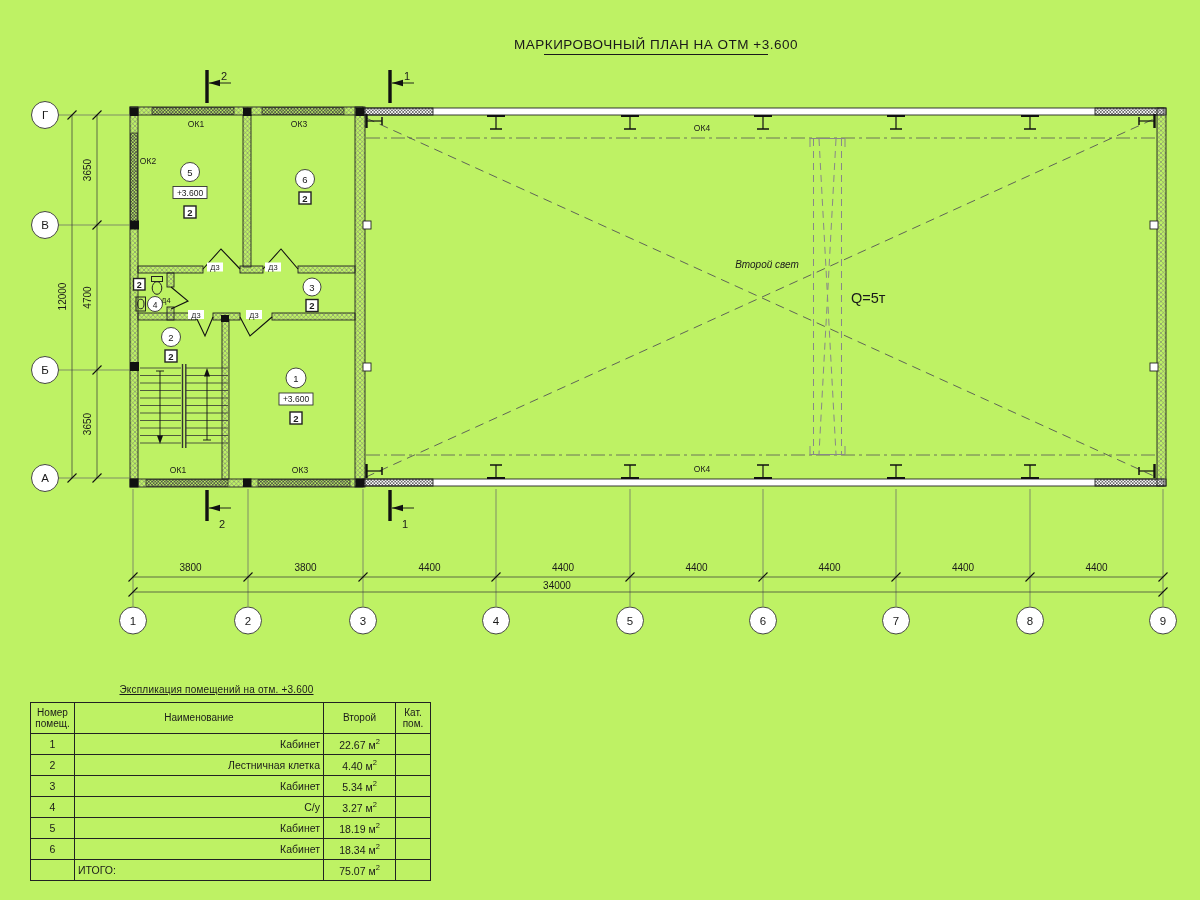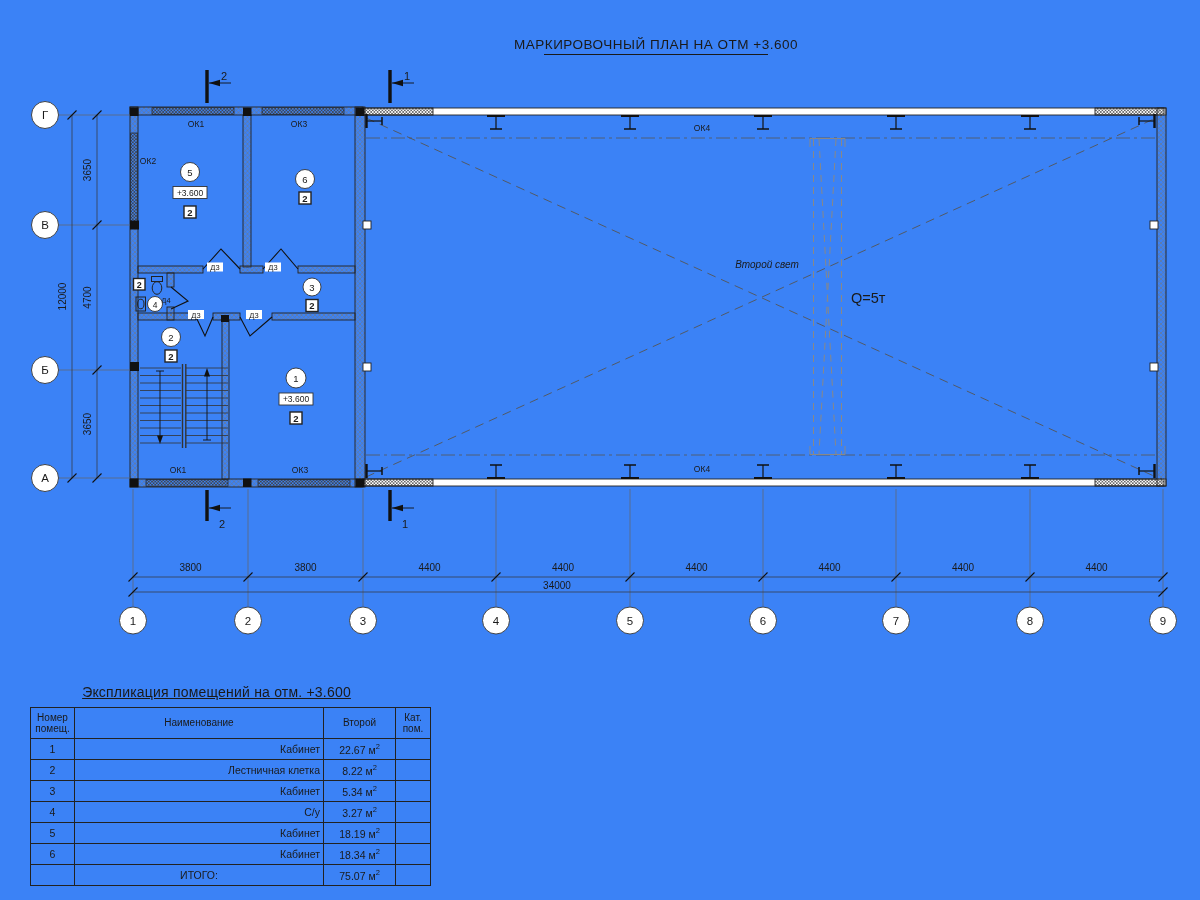--- a/index.html
+++ b/index.html
@@ -1,31 +1,31 @@
 <!DOCTYPE html>
 <html><head>
 <meta charset="utf-8">
 <style>
   html,body{margin:0;padding:0;background:#fff;}
   body{font-family:"Liberation Sans", sans-serif;color:#1a1a1a;}
-  .sheet{position:relative;width:1200px;height:900px;background:#3b82f6;overflow:hidden;}
+  .sheet{position:relative;width:1200px;height:900px;background:#bef264;overflow:hidden;}
   .plan-svg{position:absolute;left:0;top:0;font-family:"Liberation Sans", sans-serif;}
   text{fill:#1a1a1a;}
   .table-block{position:absolute;left:30px;top:684px;width:373px;}
-  .table-title{font-size:14px;text-align:center;text-decoration:underline;margin:0 0 7px 0;letter-spacing:.2px;}
+  .table-title{font-size:10px;text-align:center;text-decoration:underline;margin:0 0 7px 0;letter-spacing:.2px;}
   table.expl{border-collapse:collapse;width:100%;table-layout:fixed;border:1.5px solid #222;}
   table.expl td,table.expl th{border:1px solid #222;font-weight:normal;font-size:10.5px;padding:0 3px;overflow:hidden;}
   table.expl th{height:30px;text-align:center;white-space:pre-line;line-height:1.15;font-size:10px;}
   table.expl td{height:20px;}
   .c-num{width:37px;text-align:center;}
   .c-name{width:242px;text-align:right;padding-left:7px;}
   .c-area{width:65px;text-align:center;padding-left:7px;}
   .c-cat{width:28px;}
   th.c-cat{font-size:9.5px;margin-left:44px;}
-  td.total-label{text-align:center;padding-right:6px;}
+  td.total-label{text-align:left;padding-right:6px;}
   sup{font-size:7.5px;}
 </style>
 </head>
 <body>
 
 <div class="sheet">
 <svg class="plan-svg" width="1200" height="660" viewBox="0 0 1200 660">
   <defs>
     <pattern id="hatch" width="4.5" height="4.5" patternUnits="userSpaceOnUse">
       <path d="M0 0L4.5 4.5M4.5 0L0 4.5" stroke="#777" stroke-width="0.55"></path>
@@ -400,21 +400,21 @@
     </tr>
     <tr>
       <td class="c-num">1</td>
       <td class="c-name">Кабинет</td>
       <td class="c-area"><span>22.67 м</span><sup>2</sup></td>
       <td class="c-cat"></td>
     </tr>
     <tr>
       <td class="c-num">2</td>
       <td class="c-name">Лестничная клетка</td>
-      <td class="c-area"><span>8.22 м</span><sup>2</sup></td>
+      <td class="c-area"><span>4.40 м</span><sup>2</sup></td>
       <td class="c-cat"></td>
     </tr>
     <tr>
       <td class="c-num">3</td>
       <td class="c-name">Кабинет</td>
       <td class="c-area"><span>5.34 м</span><sup>2</sup></td>
       <td class="c-cat"></td>
     </tr>
     <tr>
       <td class="c-num">4</td>

